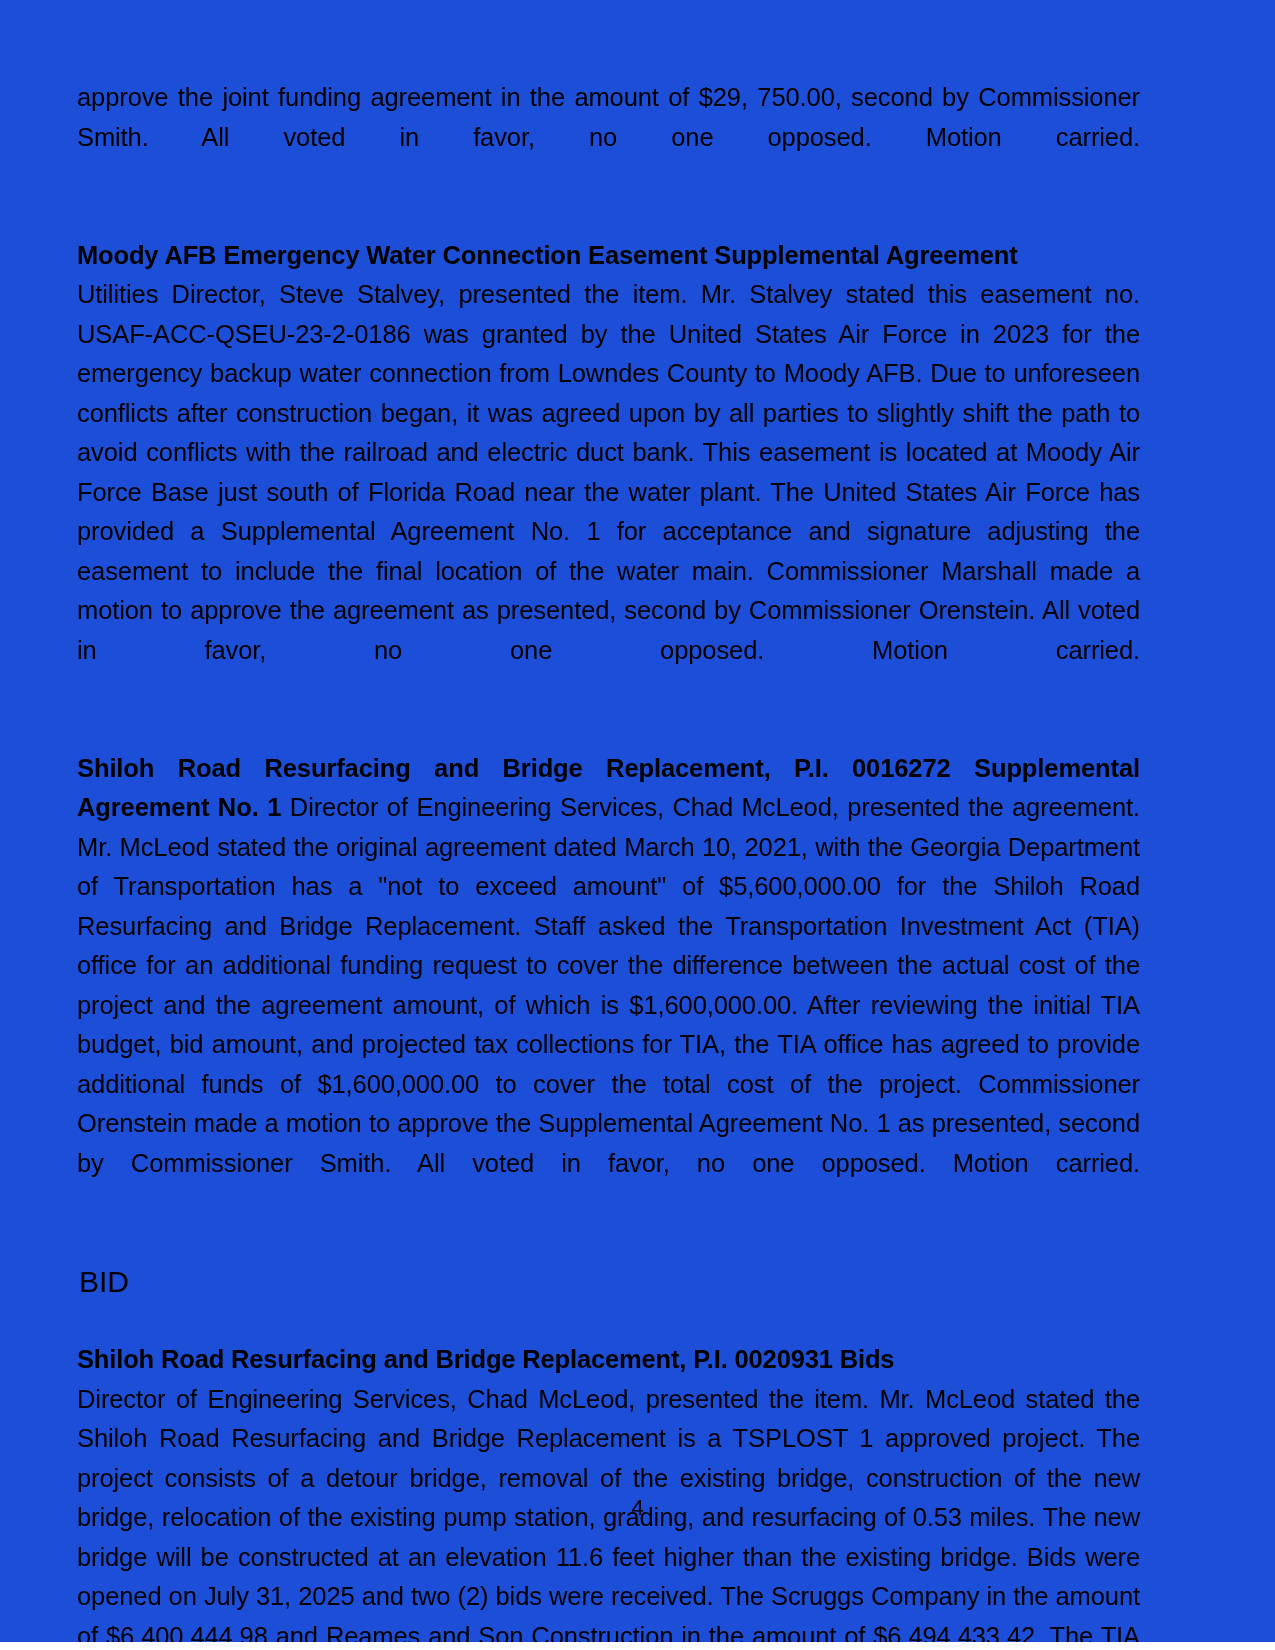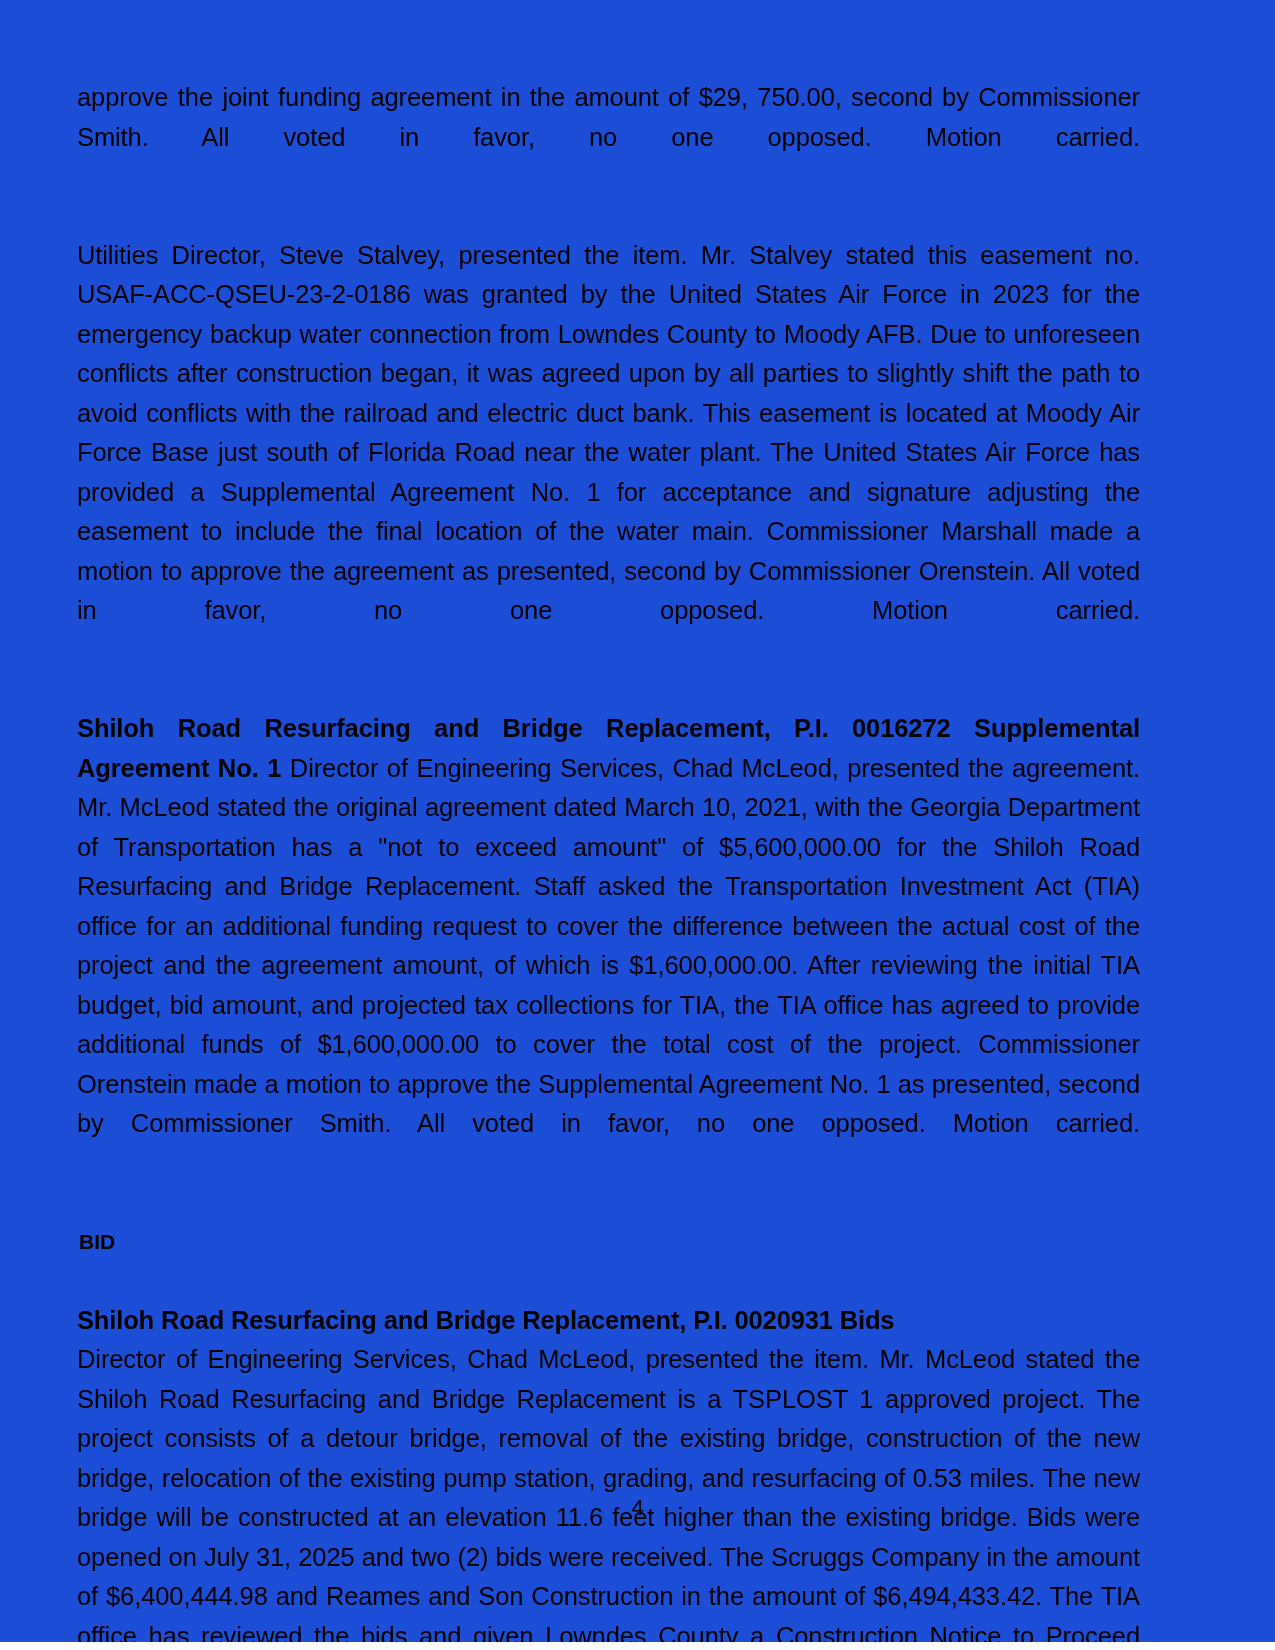--- a/index.html
+++ b/index.html
@@ -37,23 +37,23 @@
     margin: 0;
     font-size: 25.5px;
     line-height: 39.5px;
     font-weight: bold;
     text-align: left;
     letter-spacing: -0.15px;
   }
   .bid-label {
     margin: 0;
     padding-left: 2px;
-    font-size: 21px;
+    font-size: 30px;
     line-height: 39.5px;
-    font-weight: bold;
+    font-weight: normal;
     text-align: left;
     letter-spacing: 0px;
   }
   .run-on {
     font-weight: bold;
   }
   .page-number {
     position: absolute;
     left: 0;
     right: 0;
@@ -76,20 +76,21 @@
 </head>
 <body>
 
 <div class="page">
   <div class="content">
 
     <p class="body-text justify-block">approve the joint funding agreement in the amount of $29, 750.00, second by Commissioner Smith. All voted in favor, no one opposed. Motion carried.</p>
 
     <div class="para-gap"></div>
 
+    <p class="heading-plain">Moody AFB Emergency Water Connection Easement Supplemental Agreement</p>
 
     <p class="body-text justify-block">Utilities Director, Steve Stalvey, presented the item. Mr. Stalvey stated this easement no. USAF-ACC-QSEU-23-2-0186 was granted by the United States Air Force in 2023 for the emergency backup water connection from Lowndes County to Moody AFB.  Due to unforeseen conflicts after construction began, it was agreed upon by all parties to slightly shift the path to avoid conflicts with the railroad and electric duct bank. This easement is located at Moody Air Force Base just south of Florida Road near the water plant. The United States Air Force has provided a Supplemental Agreement No. 1 for acceptance and signature adjusting the easement to include the final location of the water main. Commissioner Marshall made a motion to approve the agreement as presented, second by Commissioner Orenstein. All voted in favor, no one opposed. Motion carried.</p>
 
     <div class="para-gap"></div>
 
     <p class="body-text justify-block"><span class="run-on">Shiloh Road Resurfacing and Bridge Replacement, P.I. 0016272 Supplemental Agreement No. 1</span><span> Director of Engineering Services, Chad McLeod, presented the agreement. Mr. McLeod stated the original agreement dated March 10, 2021, with the Georgia Department of Transportation has a "not to exceed amount" of $5,600,000.00 for the Shiloh Road Resurfacing and Bridge Replacement. Staff asked the Transportation Investment Act (TIA) office for an additional funding request to cover the difference between the actual cost of the project and the agreement amount, of which is $1,600,000.00. After reviewing the initial TIA budget, bid amount, and projected tax collections for TIA, the TIA office has agreed to provide additional funds of $1,600,000.00 to cover the total cost of the project. Commissioner Orenstein made a motion to approve the Supplemental Agreement No. 1 as presented, second by Commissioner Smith. All voted in favor, no one opposed. Motion carried.</span></p>
 
     <div class="para-gap"></div>
 
     <p class="bid-label">BID</p>

